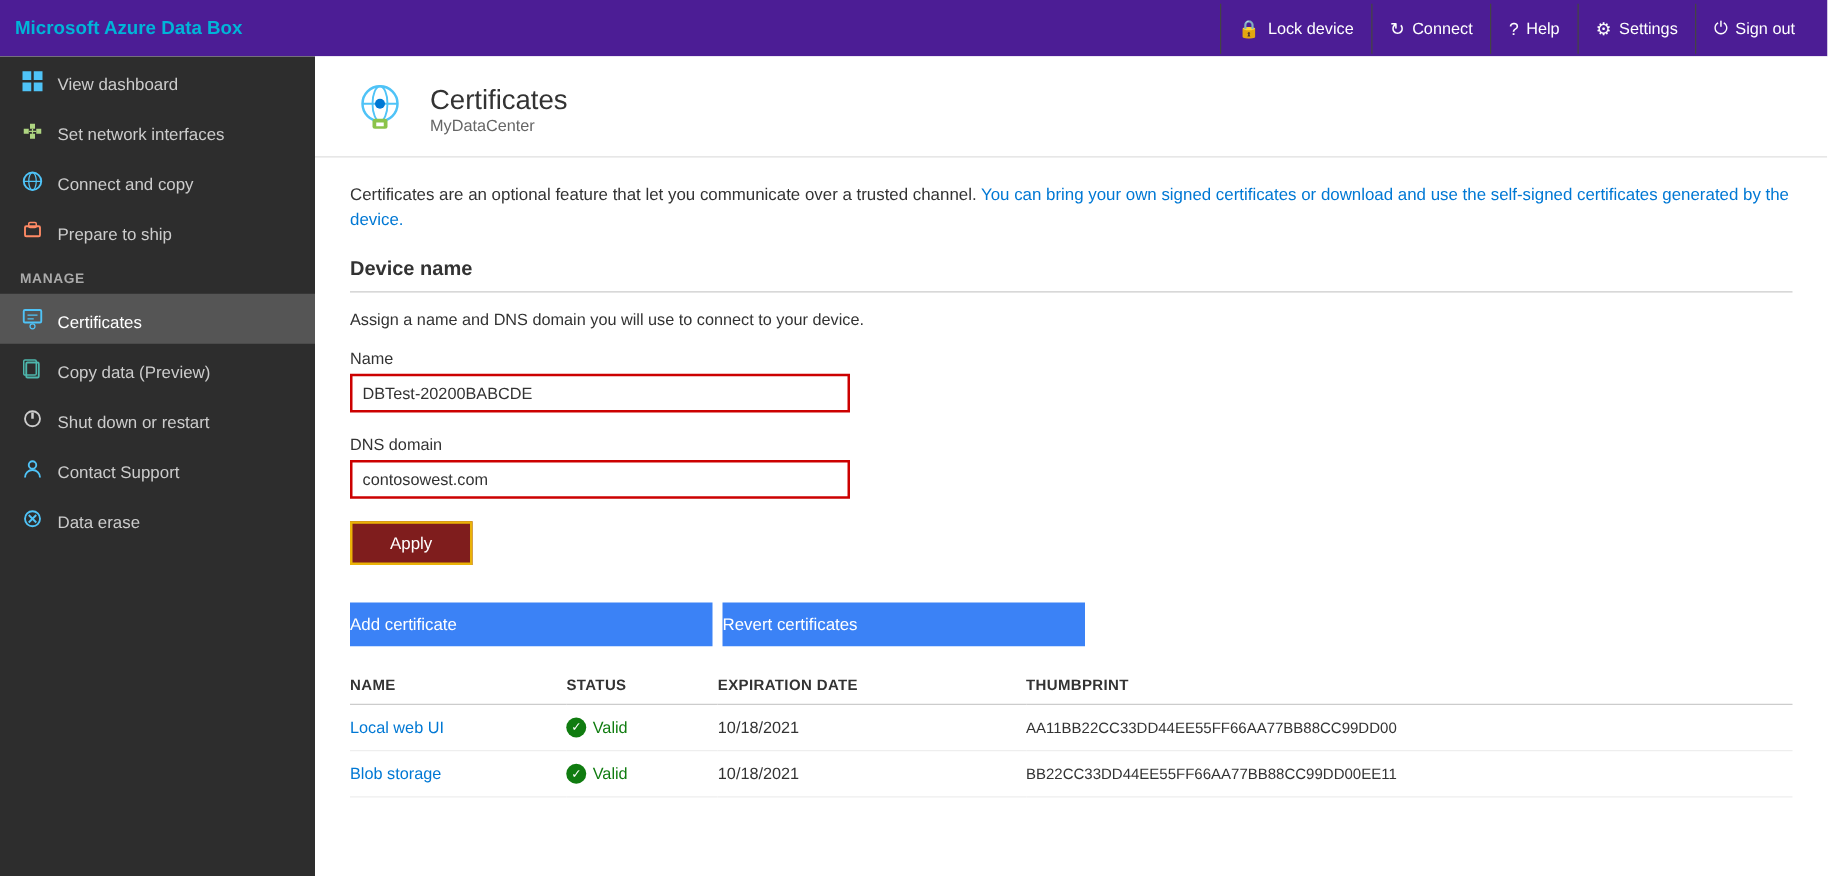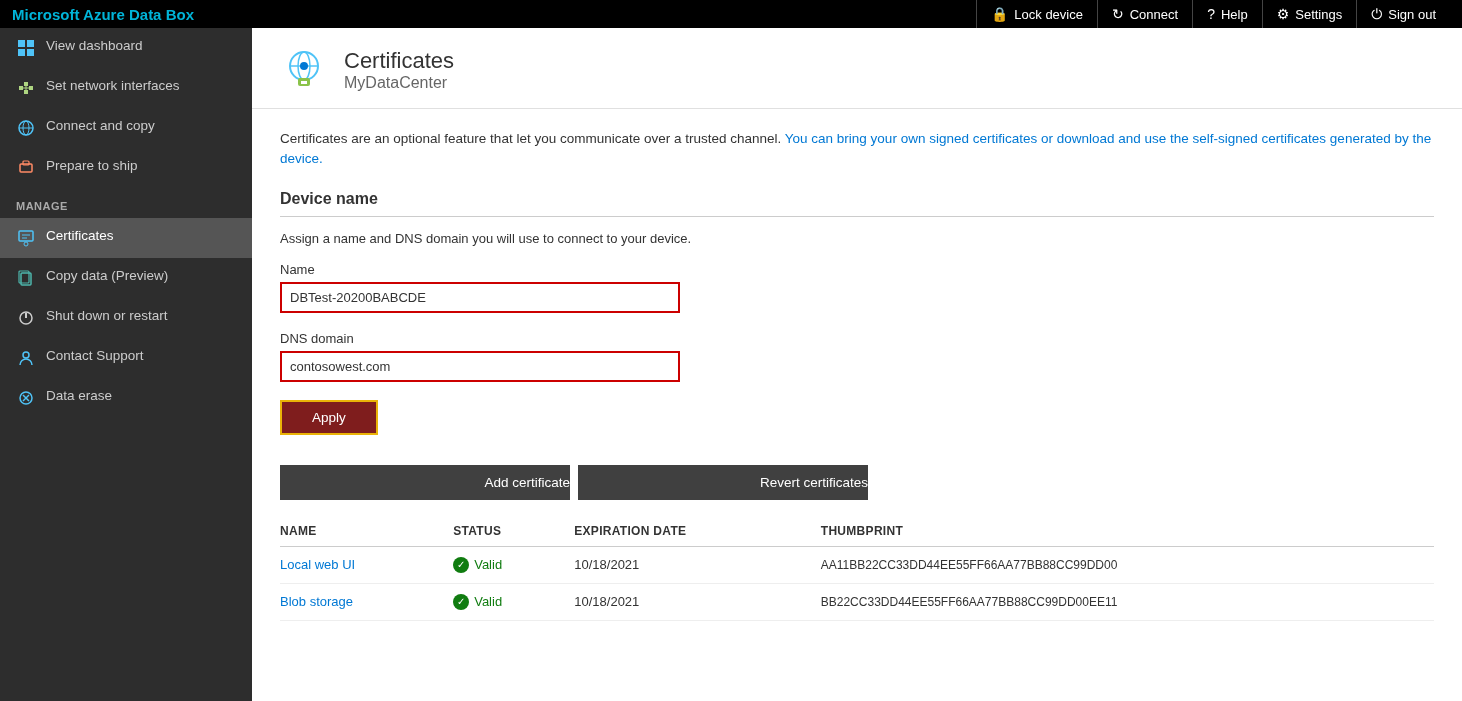--- a/index.html
+++ b/index.html
@@ -1,25 +1,25 @@
 <!DOCTYPE html>
 <html><head>
   <meta charset="utf-8">
   <style>
     * { box-sizing: border-box; margin: 0; padding: 0; }
     body { font-family: 'Segoe UI', Arial, sans-serif; font-size: 14px; background: #fff; display: flex; flex-direction: column; height: 701px; overflow: hidden; }
 
     
     .top-nav {
-      background: #000000;
+      background: #4c1d95;
       color: #fff;
       display: flex;
       align-items: center;
       justify-content: space-between;
-      height: 28px;
+      height: 45px;
       padding: 0 12px;
       flex-shrink: 0;
     }
     .top-nav-brand {
       color: #00b4d8;
       font-size: 15px;
       font-weight: 600;
     }
     .top-nav-actions {
       display: flex;
@@ -50,21 +50,21 @@
     
     .sidebar {
       width: 252px;
       background: #2d2d2d;
       color: #ccc;
       flex-shrink: 0;
       overflow-y: auto;
     }
     .sidebar-item {
       display: flex;
-      align-items: flex-start;
+      align-items: flex-end;
       gap: 10px;
       padding: 10px 16px;
       cursor: pointer;
       font-size: 13.5px;
       color: #ccc;
     }
     .sidebar-item.active { background: #555; color: #fff; }
     .sidebar-item .s-icon {
       width: 20px;
       height: 20px;
@@ -112,21 +112,21 @@
     .page-header-icon {
       width: 48px;
       height: 48px;
     }
     .page-header-text h1 {
       font-size: 22px;
       font-weight: 300;
       color: #333;
     }
     .page-header-text .subtitle {
-      font-size: 16px;
+      font-size: 13px;
       color: #666;
     }
 
     
     .content-body {
       padding: 20px 28px;
     }
 
     .description {
       font-size: 13.5px;
@@ -183,28 +183,28 @@
     }
 
     
     .cert-actions {
       display: flex;
       gap: 0;
       margin-bottom: 16px;
       margin-top: 30px;
     }
     .cert-btn {
-      background: #404040;
+      background: #3b82f6;
       color: #fff;
       border: none;
       padding: 10px 0;
       font-size: 13.5px;
       cursor: pointer;
       width: 290px;
-      text-align: right;
+      text-align: left;
     }
     .cert-btn:first-child { margin-right: 8px; }
 
     
     .cert-table {
       width: 100%;
       border-collapse: collapse;
     }
     .cert-table th {
       text-align: left;

